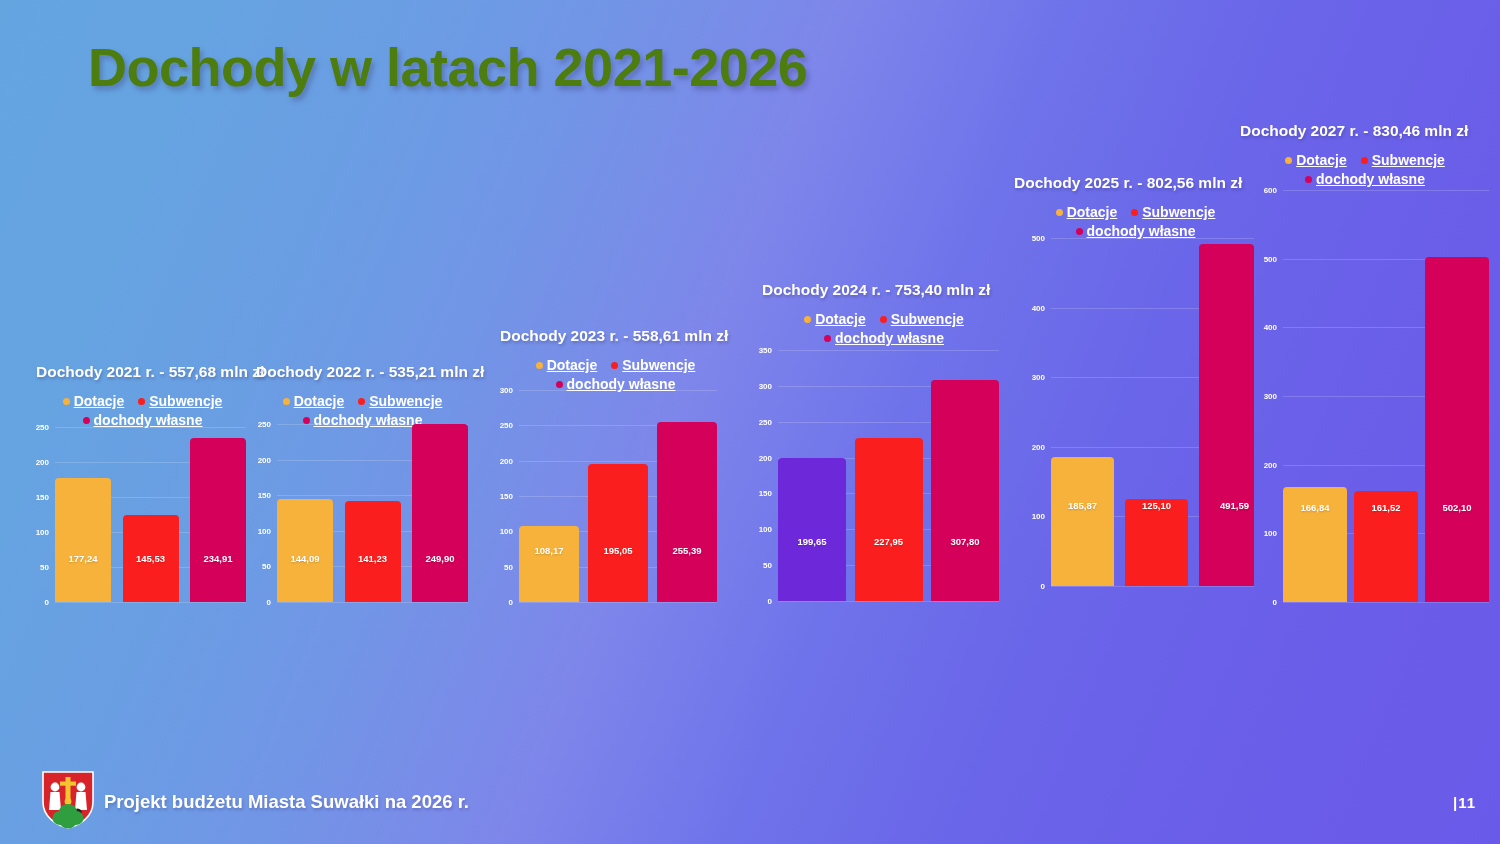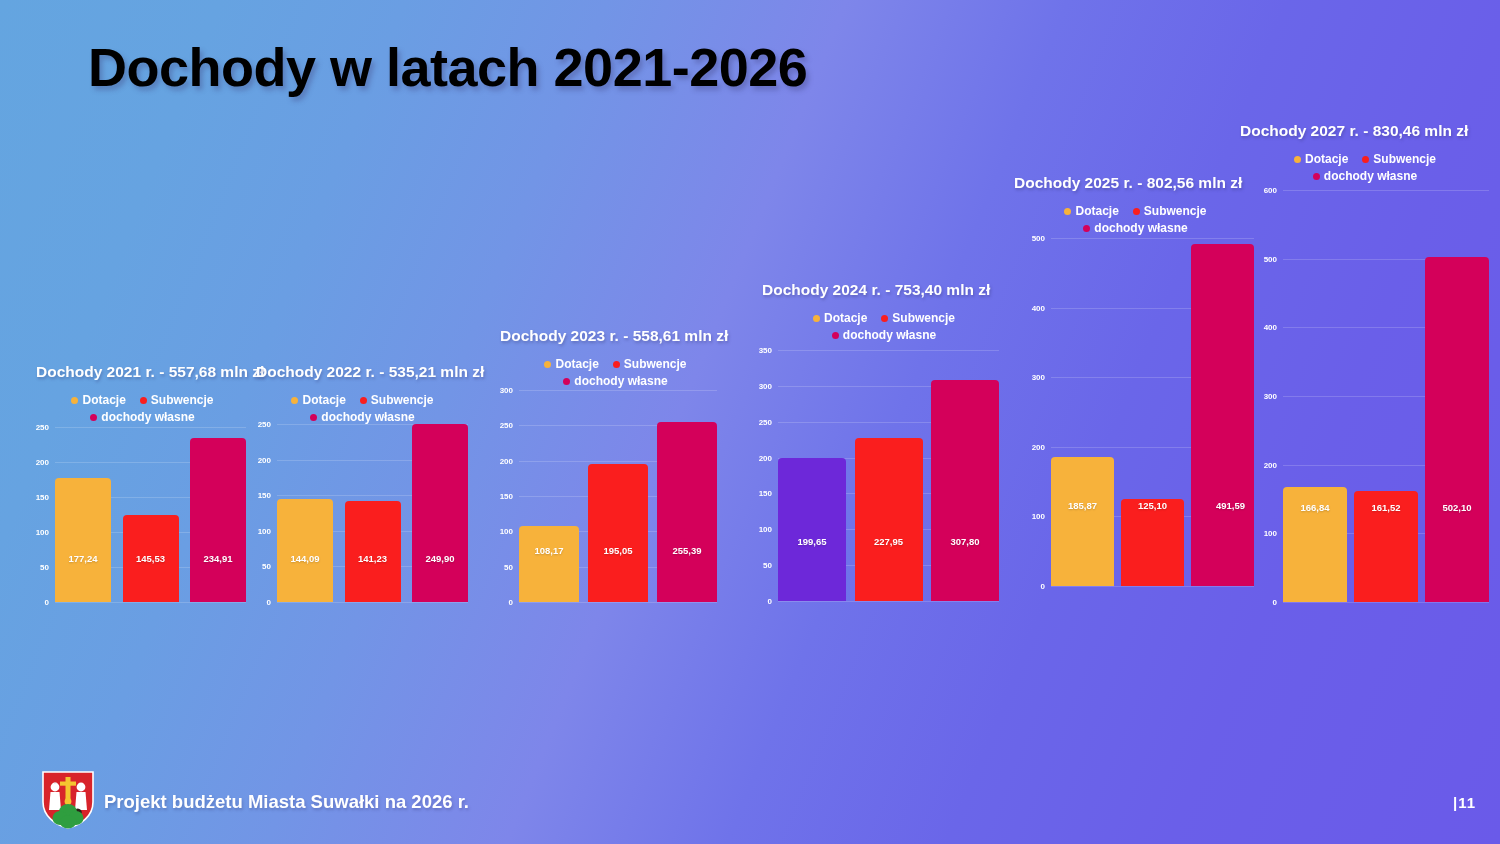--- a/index.html
+++ b/index.html
@@ -16,21 +16,21 @@
         #6f73ea 58%,
         #6a66e9 70%,
         #6a5fe9 82%,
         #6a5ae9 100%);
     position:relative;
   }
 
   
   .deck-title{
     position:absolute; left:88px; top:36px;
-    font-size:54px; font-weight:bold; color:#000000;
+    font-size:54px; font-weight:bold; color:#4d7c0f;
     letter-spacing:-0.5px;
     text-shadow: 3px 4px 5px rgba(60,60,120,0.35);
   }
 
   
   .chart{
     position:absolute;
     color:#ffffff;
   }
   .chart-title{
@@ -45,21 +45,21 @@
   .legend{
     position:absolute;
     top:30px; left:0;
     width:100%;
     display:flex; flex-direction:column; align-items:center;
     gap:3px;
   }
   .legend-row{ display:flex; align-items:center; justify-content:center; gap:14px; }
   .legend-item{ display:flex; align-items:center; gap:4px; }
   .legend-dot{ width:7px; height:7px; border-radius:50%; display:block; }
-  .legend-label{ font-size:12px; font-weight:bold; color:#ffffff; white-space:nowrap; }
+  .legend-label{ font-size:14px; font-weight:bold; color:#ffffff; white-space:nowrap;text-decoration:underline; }
 
   
   .plot{
     position:absolute;
     border:0;
   }
   .axis-label{
     position:absolute;
     right:100%;
     margin-right:6px;
@@ -345,21 +345,21 @@
         <div class="axis-label" style="top: 278.4px;">100</div>
         <div class="gridline" style="top: 348px;"></div>
         <div class="axis-label" style="top: 348px;">0</div>
         <div class="bars">
           <div class="bar" style="width: 63px; height: 129.366px; background: rgb(247, 178, 59);">
             <span class="bar-value" style="bottom: 74.82px;">185,87</span>
           </div>
           <div class="bar" style="width: 63px; height: 87.0696px; background: rgb(250, 30, 30);">
             <span class="bar-value" style="bottom: 74.82px;">125,10</span>
           </div>
-          <div class="bar" style="width: 63px; height: 342.147px; background: rgb(212, 0, 90); padding-left: 16px;">
+          <div class="bar" style="width: 55px; height: 342.147px; background: rgb(212, 0, 90); padding-left: 16px;">
             <span class="bar-value" style="bottom: 74.82px;">491,59</span>
           </div>
         </div>
       </div>
     </div>
     <div class="chart" style="left: 1240px; top: 122px; width: 250px; height: 10px;">
       <div class="chart-title">Dochody 2027 r. - 830,46 mln zł</div>
       <div class="legend">
         <div class="legend-row">
           <div class="legend-item">

